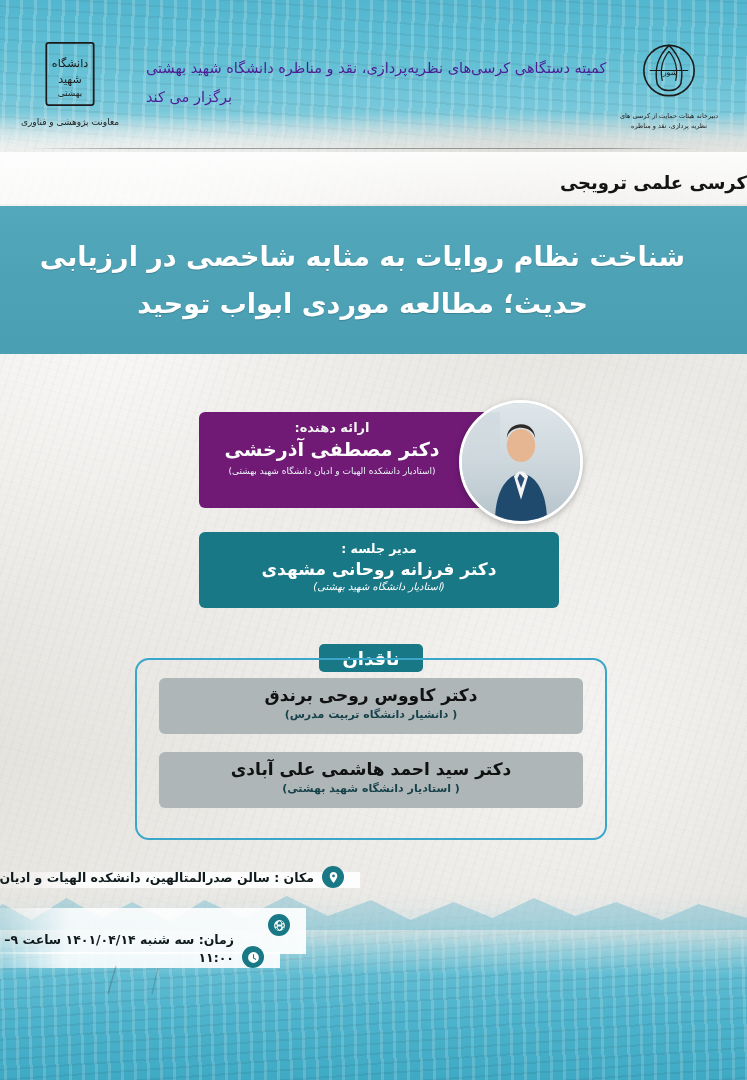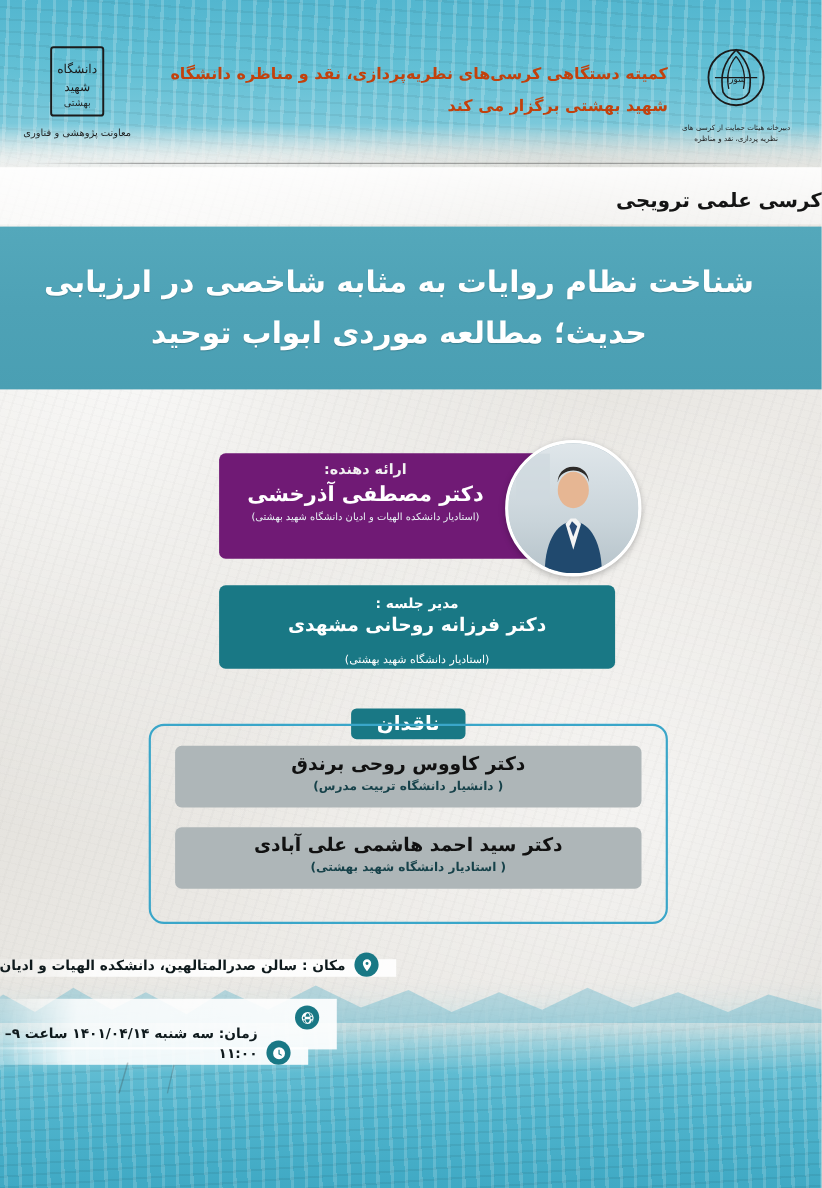--- a/index.html
+++ b/index.html
@@ -116,25 +116,25 @@
     white-space: pre-line;
   }
   .logo-caption-sbu {
     font-size: 9px;
     margin-top: 5px;
     letter-spacing: .2px;
     color: #1d1d1d;
   }
   .header-text {
     flex: 1;
-    text-align: right;
+    text-align: left;
     font-size: 14.5px;
     line-height: 2;
-    font-weight: bold;
-    color: #c2410c;
+    font-weight: normal;
+    color: #4c1d95;
     padding: 0 6px;
   }
   .header-rule {
     position: absolute;
     left: 48px; right: 48px;
     top: 148px;
     height: 1px;
     background: linear-gradient(90deg, rgba(0,0,0,0) 0%, rgba(60,60,60,.45) 15%, rgba(60,60,60,.45) 85%, rgba(0,0,0,0) 100%);
   }
 
@@ -231,21 +231,22 @@
     font-size: 12.5px;
     font-weight: bold;
     margin-bottom: 3px;
   }
   .chair-name {
     font-size: 17px;
     font-weight: bold;
   }
   .chair-affil {
     font-size: 10px;
-    margin-top: 16px;
+    margin-top: 2px;
+    font-style: italic;
   }
 
   
   .critics-box {
     position: absolute;
     top: 658px;
     right: 140px;
     width: 468px;
     height: 178px;
     border: 2px solid #3aa6c9;

